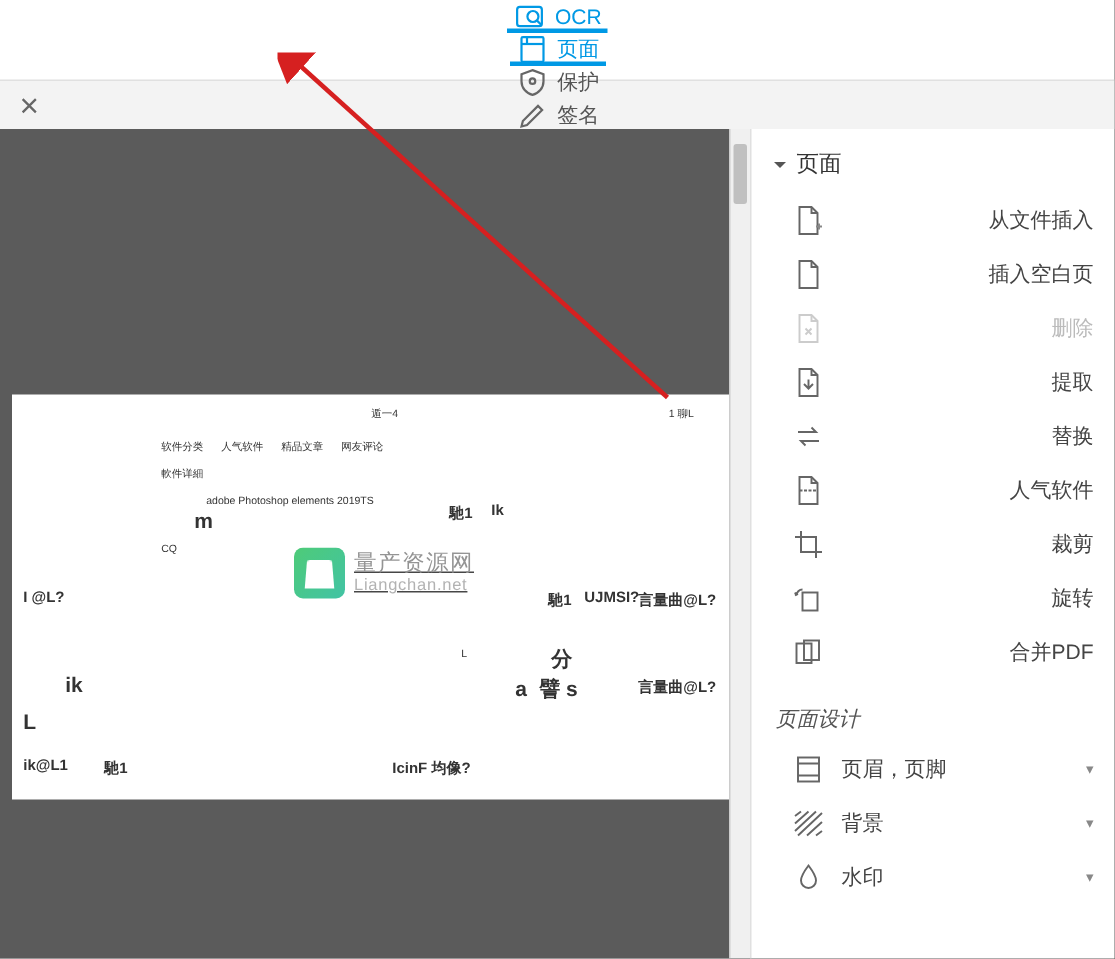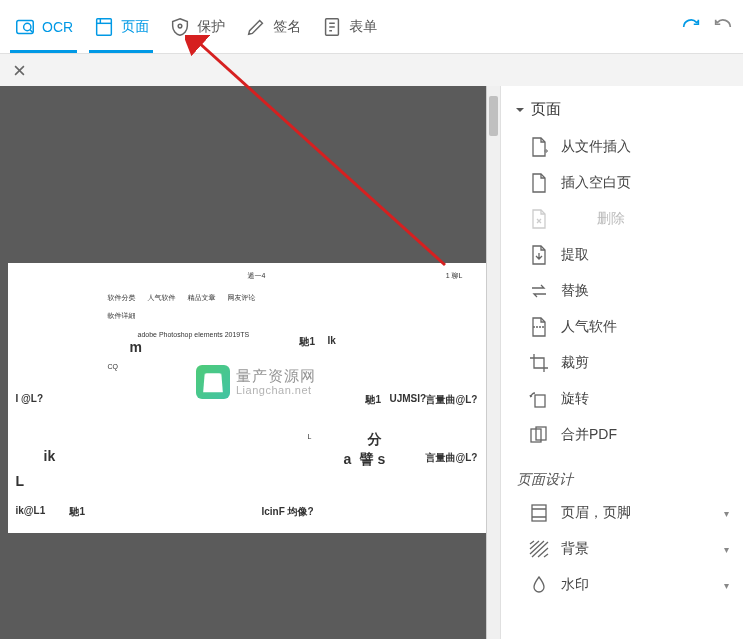--- a/index.html
+++ b/index.html
@@ -15,20 +15,21 @@
 }
 
 
 .toolbar {
   height: 54px;
   display: flex;
   align-items: center;
   border-bottom: 1px solid #e0e0e0;
   padding: 0 4px;
   position: relative;
+  flex-direction: column;
 }
 .tool-item {
   display: flex;
   align-items: center;
   height: 100%;
   padding: 0 10px;
   cursor: pointer;
   gap: 6px;
   position: relative;
 }
@@ -130,21 +131,21 @@
   justify-content: center;
 }
 .wm-logo::before {
   content: "";
   width: 18px;
   height: 20px;
   background: #fff;
   border-radius: 2px 2px 0 0;
   transform: perspective(40px) rotateX(20deg);
 }
-.wm-text { line-height: 1.1; }
+.wm-text { line-height: 1.1; text-decoration: underline; }
 .wm-text .t1 { font-size: 15px; color: #888; font-weight: 500; letter-spacing: 1px; }
 .wm-text .t2 { font-size: 11px; color: #aaa; letter-spacing: 0.5px; }
 
 
 .arrow-svg {
   position: absolute;
   top: 35px;
   left: 185px;
   pointer-events: none;
   z-index: 10;
@@ -193,20 +194,21 @@
 }
 .panel-list { padding: 4px 0; }
 .panel-item {
   display: flex;
   align-items: center;
   padding: 8px 14px 8px 28px;
   gap: 12px;
   cursor: pointer;
   font-size: 14px;
   color: #444;
+  justify-content: space-between;
 }
 .panel-item.disabled { color: #bbb; gap: 48px; }
 .panel-item .picon {
   width: 20px;
   height: 20px;
   display: inline-flex;
   align-items: center;
   justify-content: center;
 }
 .section-title {

